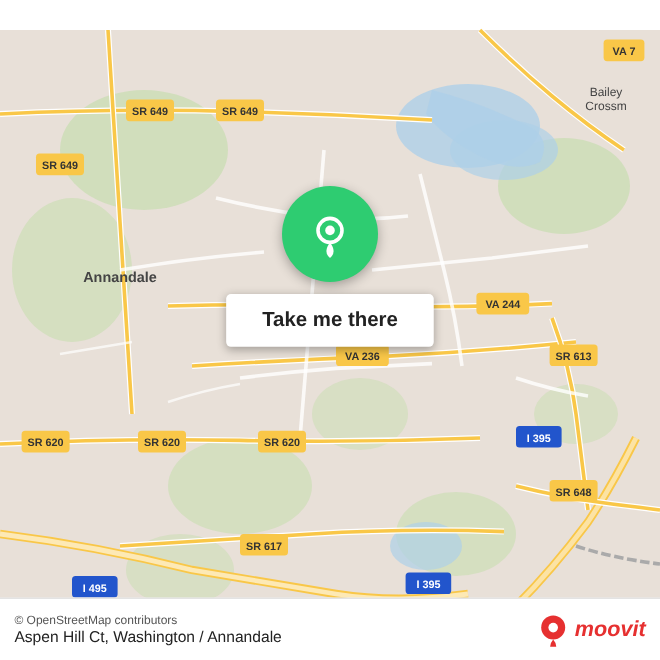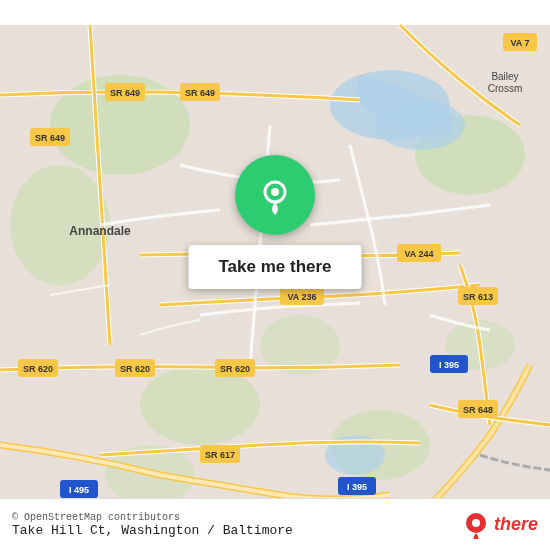--- a/index.html
+++ b/index.html
@@ -38,21 +38,20 @@
       display: flex;
       align-items: center;
       justify-content: space-between;
       padding: 0 12px;
       border-top: 1px solid #ddd;
     }
 
     #location-info {
       display: flex;
       flex-direction: column;
-      font-family: Liberation Mono, monospace;
     }
 
     #osm-attribution {
       font-size: 10px;
       color: #555;
     }
 
     #location-name {
       font-size: 13px;
       font-weight: 500;
@@ -246,27 +245,27 @@
         <path d="M20 27 Q14 35 20 40 Q26 35 20 27" fill="white"></path>
       </svg>
     </div>
   </div>
 
   <button id="cta-button">Take me there</button>
 
   <div id="bottom-bar">
     <div id="location-info">
       <span id="osm-attribution">© OpenStreetMap contributors</span>
-      <span id="location-name">Take Hill Ct, Washington / Baltimore</span>
+      <span id="location-name">Aspen Hill Ct, Washington / Annandale</span>
     </div>
 
     <div id="moovit-logo">
 
       <svg id="moovit-icon" viewBox="0 0 28 28" xmlns="http://www.w3.org/2000/svg">
         <circle cx="14" cy="12" r="10" fill="#e63030"></circle>
         <circle cx="14" cy="12" r="4" fill="white"></circle>
         <path d="M14 22 Q9 28 14 32 Q19 28 14 22" fill="#e63030"></path>
       </svg>
-      <span id="moovit-text">there</span>
+      <span id="moovit-text">moovit</span>
     </div>
   </div>
 
 </div>
 
 </body></html>

